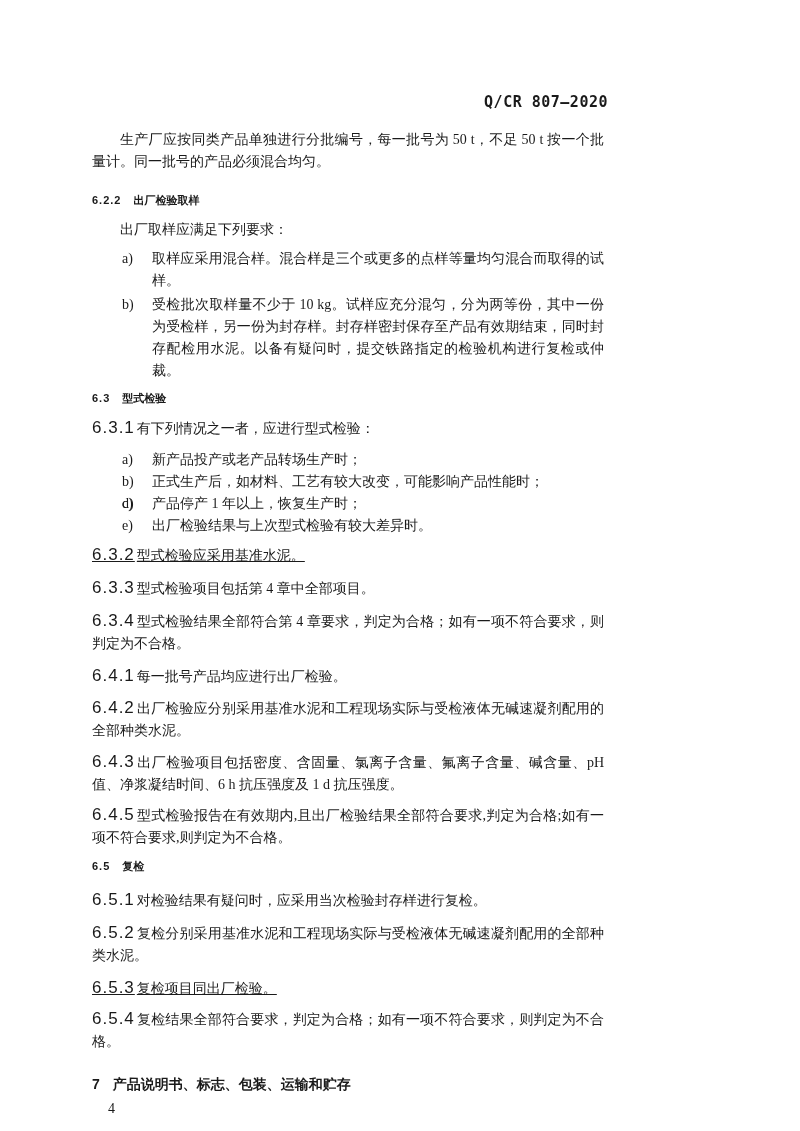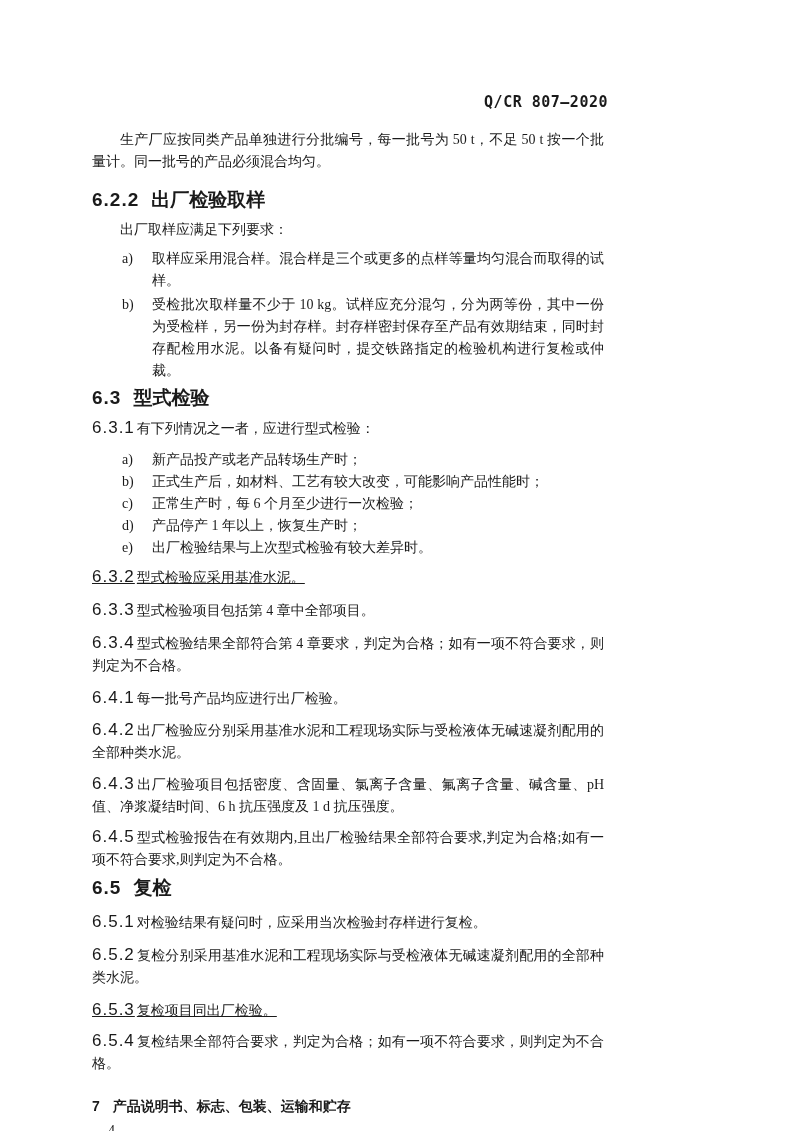--- a/index.html
+++ b/index.html
@@ -14,21 +14,21 @@
   }
   .content{
     position:absolute;top:111px;left:0;right:0;
     padding:0 96px 0 92px;overflow:hidden;
   }
   .para{font-size:14px;line-height:22px;text-align:justify;text-indent:28px;}
   .clause{font-size:14px;line-height:22px;text-align:justify;}
   .c-num{font-family:"Liberation Sans",sans-serif;font-size:17px;letter-spacing:1px;margin-right:2px;}
   .heading{
     font-family:"Liberation Sans",sans-serif;font-weight:bold;
-    font-size:19px;line-height:22px;
+    font-size:11px;line-height:22px;
   }
   .heading .h-num{letter-spacing:1px;margin-right:12px;}
   .chapter{font-size:14px;}
   .list-item{position:relative;padding-left:60px;font-size:14px;line-height:22px;text-align:justify;}
   .list-item .marker{position:absolute;left:30px;top:0;}
   .page-num{margin-top:6px;margin-left:16px;font-size:14px;}
 </style>
 </head>
 <body>
 
@@ -37,21 +37,21 @@
   <div class="content" id="content">
       <div class="para" style="margin-top: 18px;">生产厂应按同类产品单独进行分批编号，每一批号为 50 t，不足 50 t 按一个批量计。同一批号的产品必须混合均匀。</div>
       <div class="heading" style="margin-top: 16px;"><span class="h-num">6.2.2</span><span>出厂检验取样</span></div>
       <div class="para" style="margin-top: 8px;">出厂取样应满足下列要求：</div>
       <div class="list-item" style="margin-top: 7px;"><span class="marker">a)</span><span>取样应采用混合样。混合样是三个或更多的点样等量均匀混合而取得的试样。</span></div>
       <div class="list-item" style="margin-top: 2px;"><span class="marker">b)</span><span>受检批次取样量不少于 10 kg。试样应充分混匀，分为两等份，其中一份为受检样，另一份为封存样。封存样密封保存至产品有效期结束，同时封存配检用水泥。以备有疑问时，提交铁路指定的检验机构进行复检或仲裁。</span></div>
       <div class="heading" style="margin-top: 5px;"><span class="h-num">6.3</span><span>型式检验</span></div>
       <div class="clause" style="margin-top: 8px;"><span class="c-num">6.3.1</span><span>有下列情况之一者，应进行型式检验：</span></div>
       <div class="list-item" style="margin-top: 9px;"><span class="marker">a)</span><span>新产品投产或老产品转场生产时；</span></div>
       <div class="list-item" style="margin-top: 0px;"><span class="marker">b)</span><span>正式生产后，如材料、工艺有较大改变，可能影响产品性能时；</span></div>
-      <div class="list-item" style="margin-top: 0px;"><span class="marker">c)</span><span>正常生产时，每 6 个月至少进行一次检验；</span></div>
+      <div class="list-item" style="margin-top: 0px;"><span class="marker">c)</span></div>
       <div class="list-item" style="margin-top: 0px;"><span class="marker">d)</span><span>产品停产 1 年以上，恢复生产时；</span></div>
       <div class="list-item" style="margin-top: 0px;"><span class="marker">e)</span><span>出厂检验结果与上次型式检验有较大差异时。</span></div>
       <div class="clause" style="margin-top: 7px; text-decoration: underline;"><span class="c-num">6.3.2</span><span>型式检验应采用基准水泥。</span></div>
       <div class="clause" style="margin-top: 10px;"><span class="c-num">6.3.3</span><span>型式检验项目包括第 4 章中全部项目。</span></div>
       <div class="clause" style="margin-top: 10px;"><span class="c-num">6.3.4</span><span>型式检验结果全部符合第 4 章要求，判定为合格；如有一项不符合要求，则判定为不合格。</span></div>
       <div class="clause" style="margin-top: 10px;"><span class="c-num">6.4.1</span><span>每一批号产品均应进行出厂检验。</span></div>
       <div class="clause" style="margin-top: 9px;"><span class="c-num">6.4.2</span><span>出厂检验应分别采用基准水泥和工程现场实际与受检液体无碱速凝剂配用的全部种类水泥。</span></div>
       <div class="clause" style="margin-top: 9px;"><span class="c-num">6.4.3</span><span>出厂检验项目包括密度、含固量、氯离子含量、氟离子含量、碱含量、pH 值、净浆凝结时间、6 h 抗压强度及 1 d 抗压强度。</span></div>
       <div class="clause" style="margin-top: 8px;"><span class="c-num">6.4.5</span><span>型式检验报告在有效期内,且出厂检验结果全部符合要求,判定为合格;如有一项不符合要求,则判定为不合格。</span></div>
       <div class="heading" style="margin-top: 6px;"><span class="h-num">6.5</span><span>复检</span></div>

